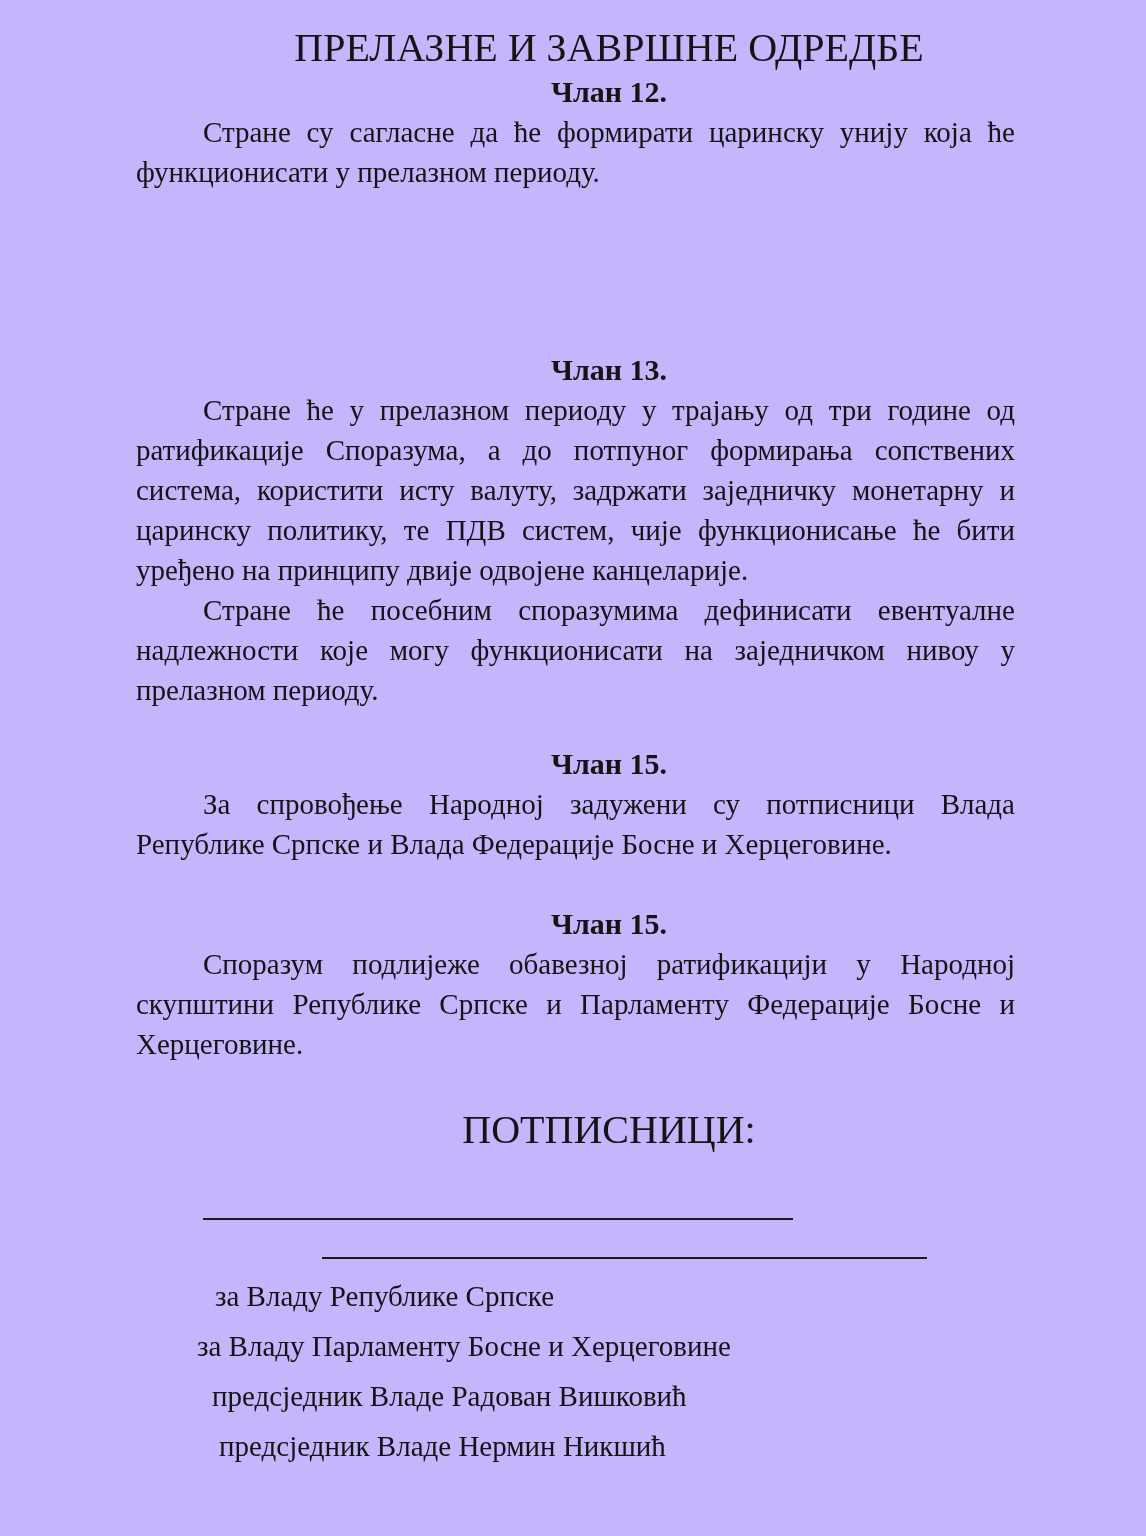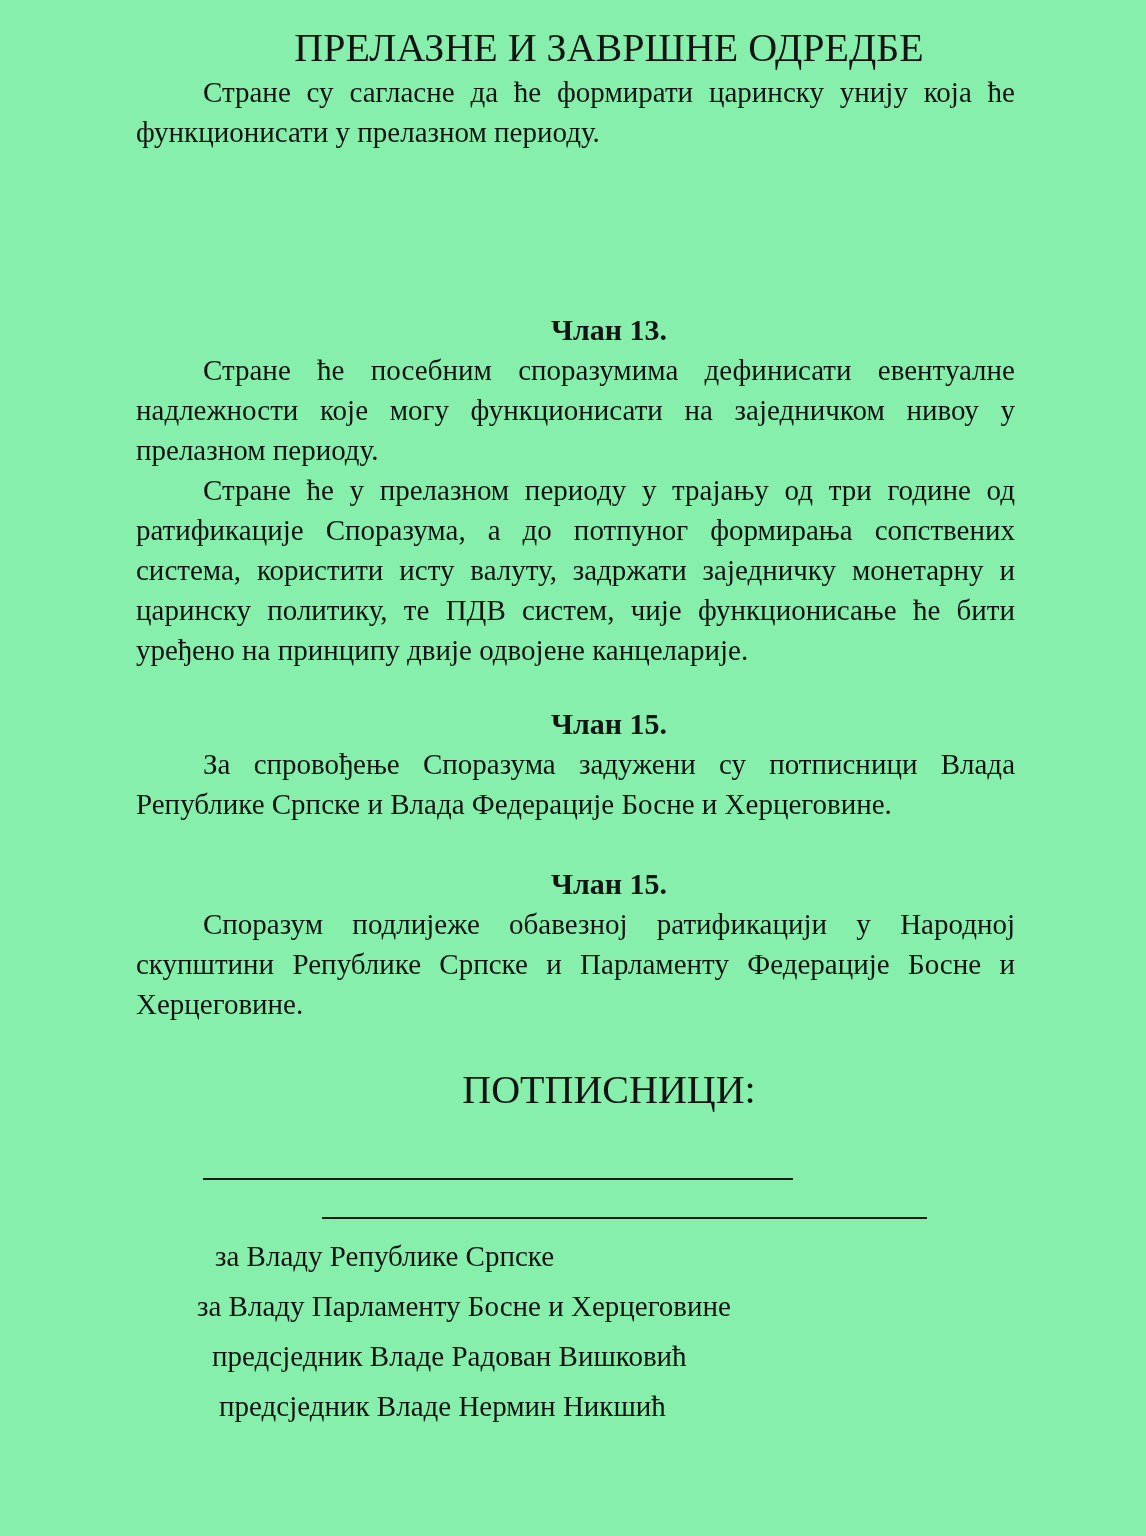--- a/index.html
+++ b/index.html
@@ -4,21 +4,21 @@
 <style>
   html, body {
     margin: 0;
     padding: 0;
     background: #ffffff;
   }
   .page {
     position: relative;
     width: 1146px;
     height: 1536px;
-    background: #86efac;
+    background: #c4b5fd;
     color: #141414;
     font-family: "Liberation Serif", "DejaVu Serif", serif;
     overflow: hidden;
   }
   .content {
     position: absolute;
     left: 136px;
     top: 0;
     width: 879px;
   }
@@ -71,32 +71,33 @@
   .sign-row { margin: 12px; }
 </style>
 </head>
 <body>
 
 <div class="page">
   <div class="content">
 
     <h1 class="doc-title">ПРЕЛАЗНЕ И ЗАВРШНЕ ОДРЕДБЕ</h1>
 
+    <h2 class="article-heading">Члан 12.</h2>
     <p class="para">Стране су сагласне да ће формирати царинску унију која ће функционисати у прелазном периоду.</p>
 
     <div class="sp-lg"></div>
 
     <h2 class="article-heading">Члан 13.</h2>
+    <p class="para">Стране ће у прелазном периоду у трајању од три године од ратификације Споразума, а до потпуног формирања сопствених система, користити исту валуту, задржати заједничку монетарну и царинску политику, те ПДВ систем, чије функционисање ће бити уређено на принципу двије одвојене канцеларије.</p>
     <p class="para">Стране ће посебним споразумима дефинисати евентуалне надлежности које могу функционисати на заједничком нивоу у прелазном периоду.</p>
-    <p class="para">Стране ће у прелазном периоду у трајању од три године од ратификације Споразума, а до потпуног формирања сопствених система, користити исту валуту, задржати заједничку монетарну и царинску политику, те ПДВ систем, чије функционисање ће бити уређено на принципу двије одвојене канцеларије.</p>
 
     <div class="sp-1"></div>
 
     <h2 class="article-heading">Члан 15.</h2>
-    <p class="para">За спровођење Споразума задужени су потписници Влада Републике Српске и Влада Федерације Босне и Херцеговине.</p>
+    <p class="para">За спровођење Народној задужени су потписници Влада Републике Српске и Влада Федерације Босне и Херцеговине.</p>
 
     <div class="sp-2"></div>
 
     <h2 class="article-heading">Члан 15.</h2>
     <p class="para">Споразум подлијеже обавезној ратификацији у Народној скупштини Републике Српске и Парламенту Федерације Босне и Херцеговине.</p>
 
     <div class="sp-3"></div>
 
     <p class="sign-heading">ПОТПИСНИЦИ:</p>
 

